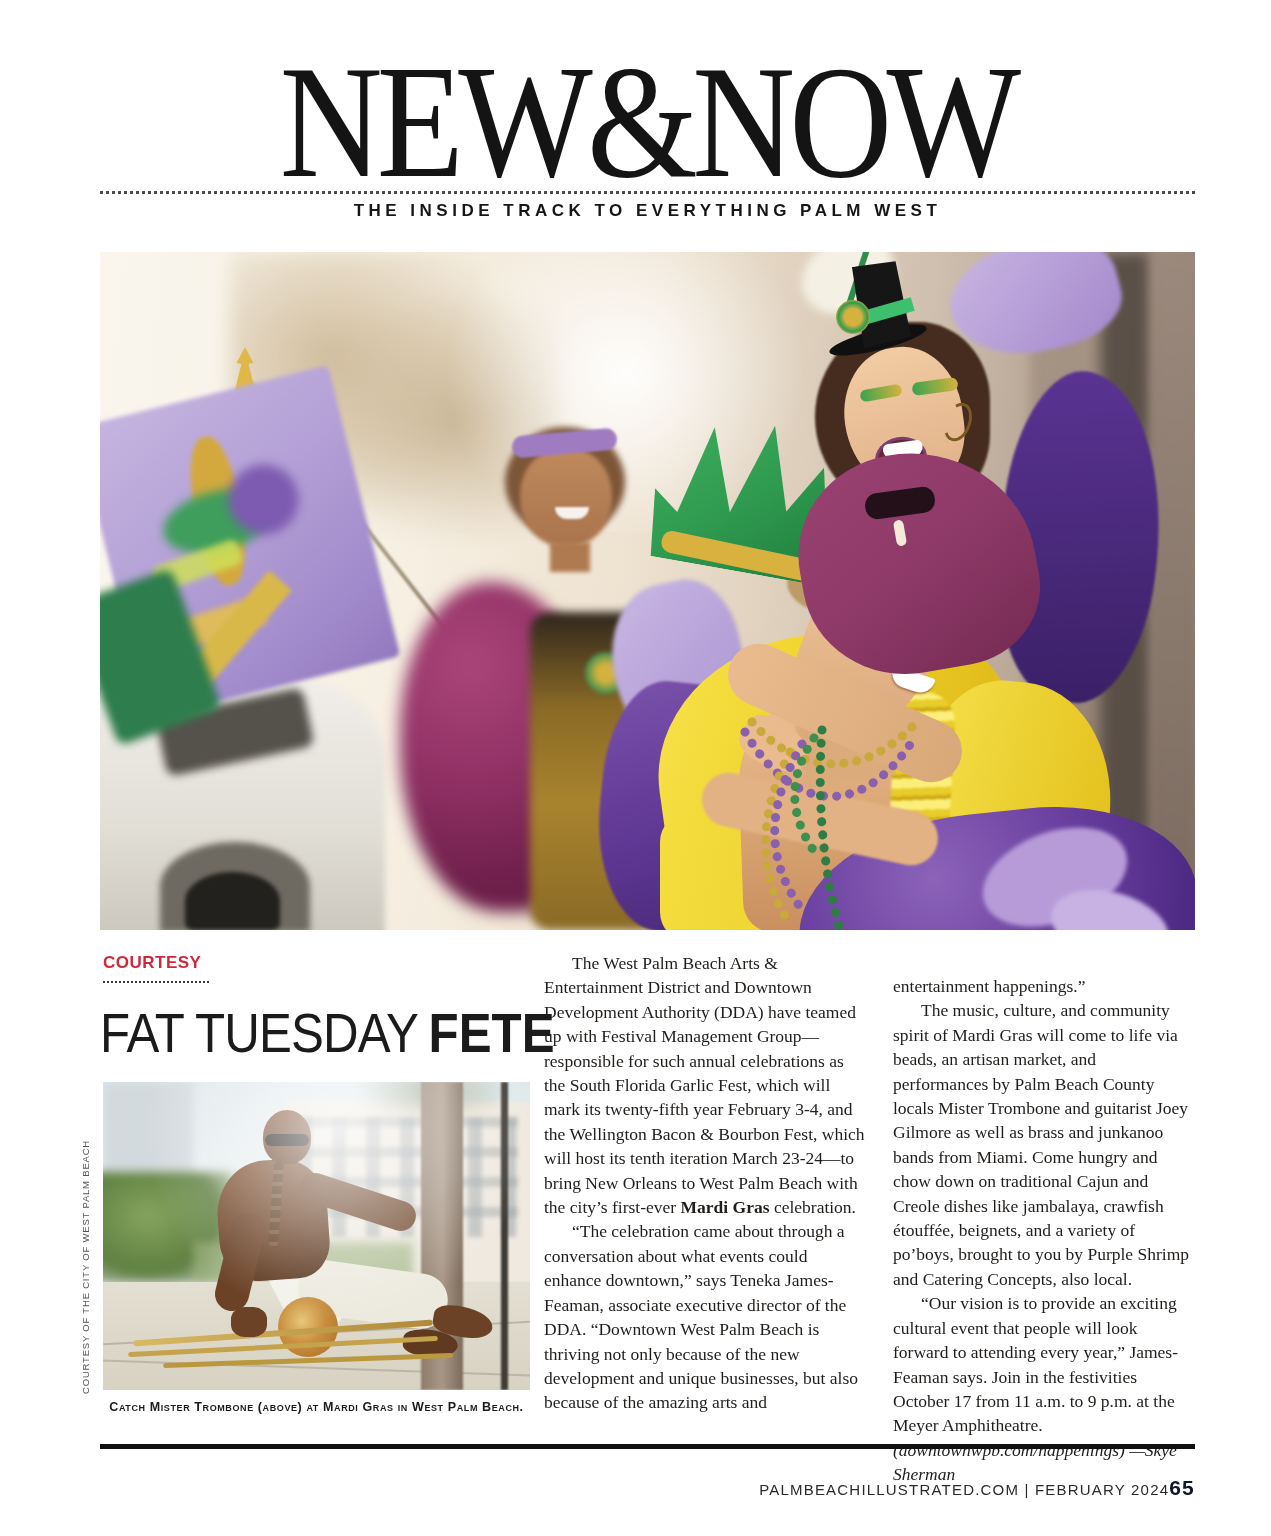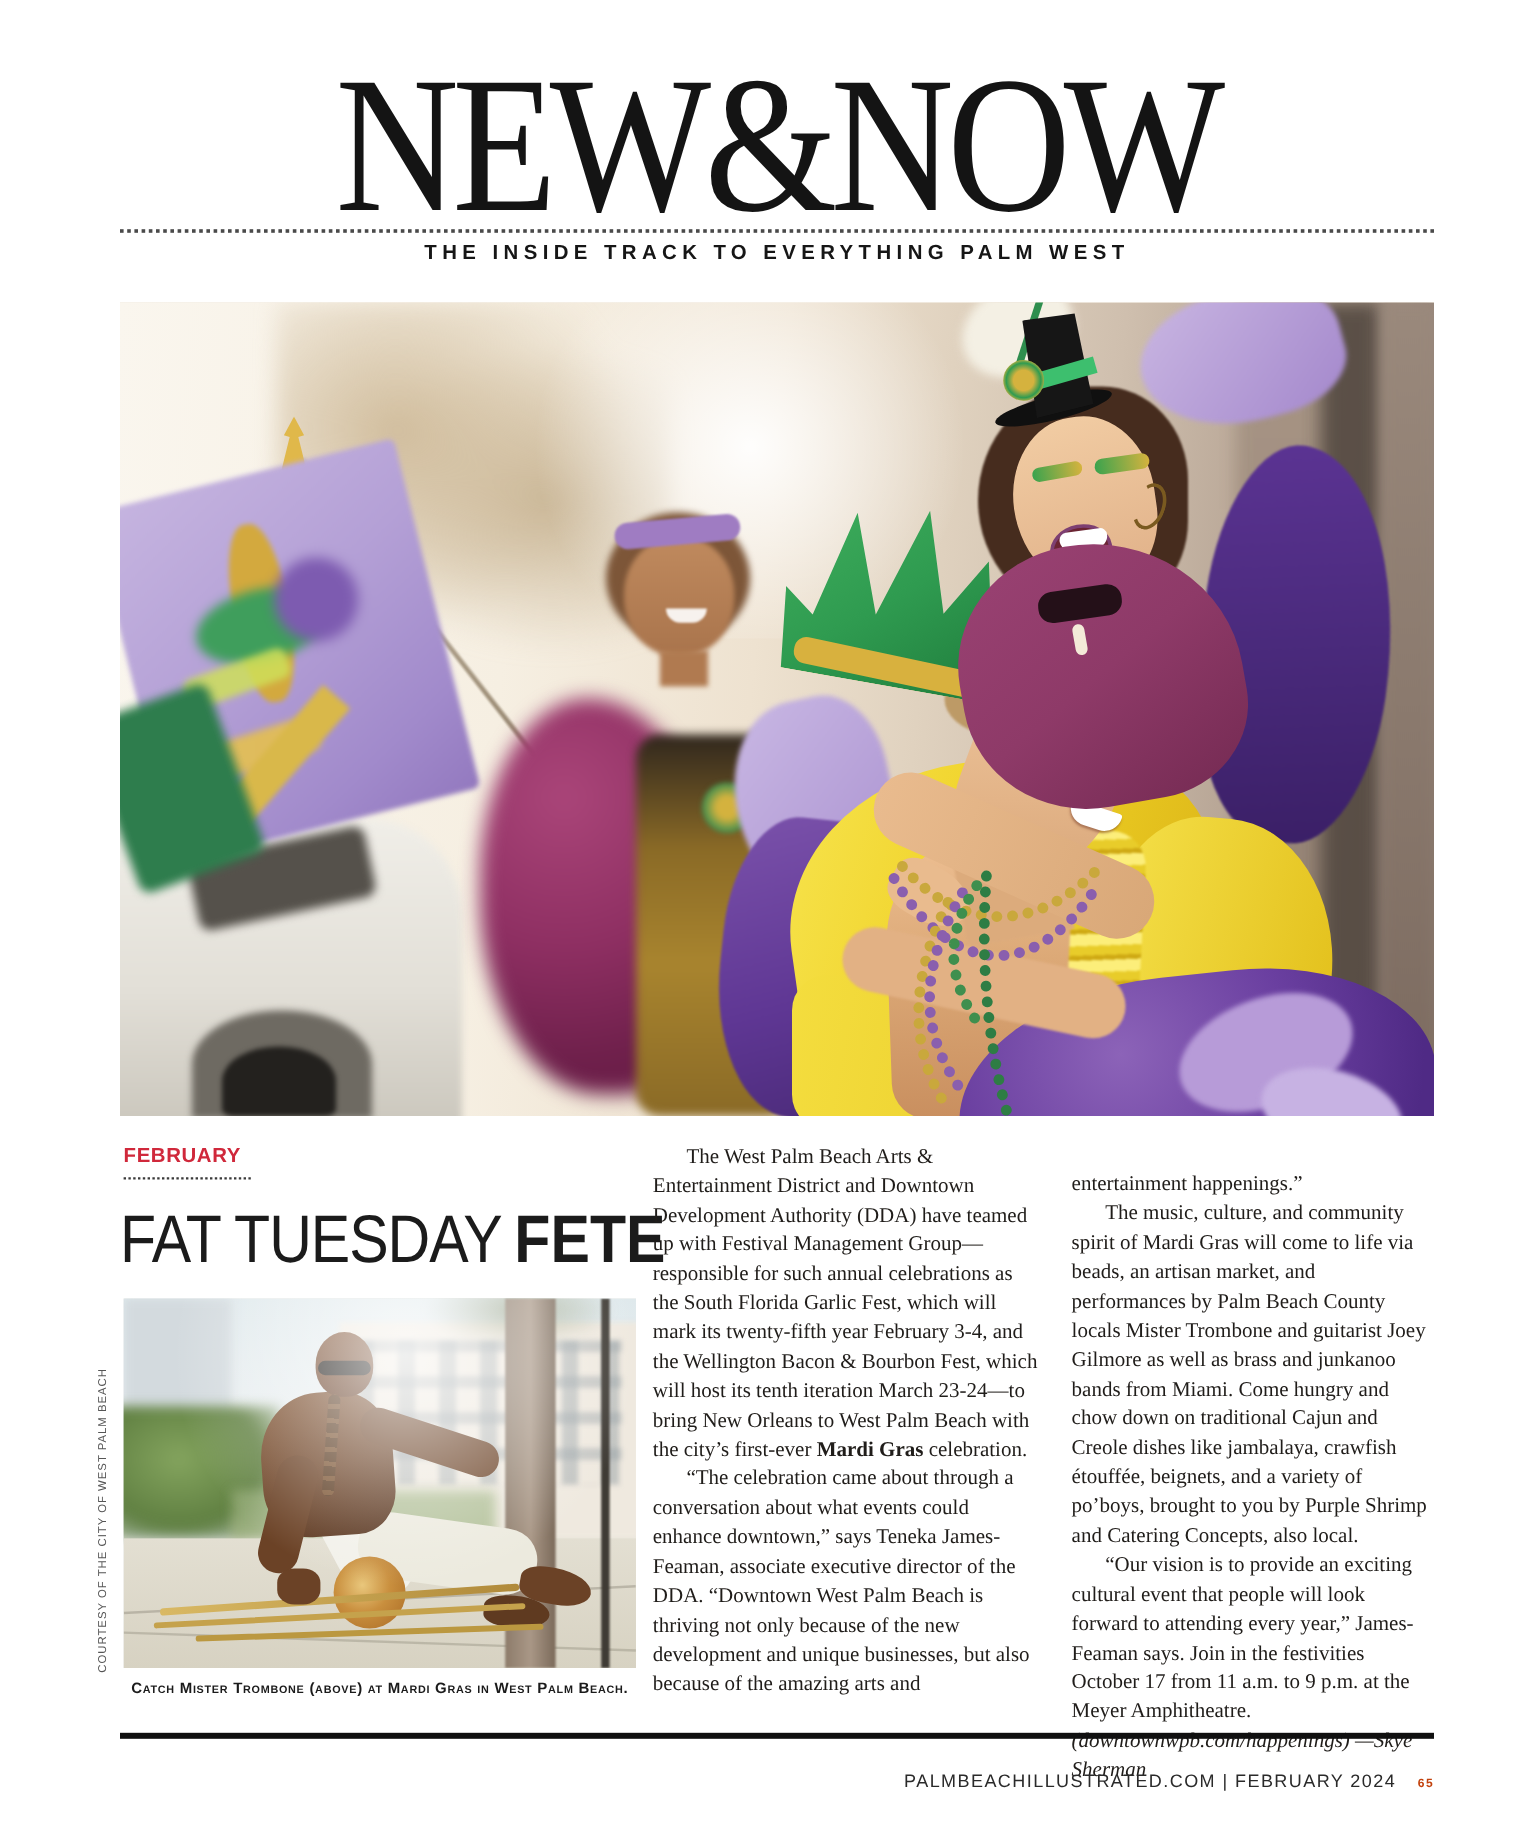--- a/index.html
+++ b/index.html
@@ -150,21 +150,21 @@
   .col-2{left:893px;width:302px;margin-top:23px;}
   .para{margin:0;}
   .para.indent{text-indent:28px;}
   .b{font-weight:bold;}
   .i{font-style:italic;}
 
   
   .bottom-rule{left:100px;top:1444px;width:1095px;height:5px;background:#101010;}
   .footer{left:100px;top:1476px;width:1095px;text-align:right;
     font-family:"Liberation Sans",sans-serif;font-size:15px;letter-spacing:1.2px;color:#2a2a2a;}
-  .footer .pagenum{font-weight:700;margin-left:18px;font-size:10px;color:#c2410c;}
+  .footer .pagenum{font-weight:700;font-size:21px;color:#0f172a;}
 </style>
 </head>
 <body>
 
 <div class="page">
 
   <div class="abs masthead">NEW&amp;NOW</div>
   <div class="abs head-rule"></div>
   <div class="abs tagline">THE INSIDE TRACK TO EVERYTHING PALM WEST</div>
 
@@ -240,21 +240,21 @@
     <svg class="m-beads abs" viewBox="0 0 1095 678" xmlns="http://www.w3.org/2000/svg">
       <path d="M 652 470 C 700 525, 762 525, 812 475" fill="none" stroke="#c9a83c" stroke-width="9" stroke-linecap="round" stroke-dasharray="0.1 13"></path>
       <path d="M 645 480 C 695 565, 765 565, 815 485" fill="none" stroke="#8a5fae" stroke-width="9" stroke-linecap="round" stroke-dasharray="0.1 13"></path>
       <path d="M 690 500 C 660 560, 655 620, 690 672" fill="none" stroke="#c9a83c" stroke-width="9" stroke-linecap="round" stroke-dasharray="0.1 13"></path>
       <path d="M 702 492 C 668 552, 664 604, 700 655" fill="none" stroke="#8a5fae" stroke-width="9" stroke-linecap="round" stroke-dasharray="0.1 13"></path>
       <path d="M 714 486 C 690 522, 686 560, 716 602" fill="none" stroke="#3f8f4e" stroke-width="9" stroke-linecap="round" stroke-dasharray="0.1 13"></path>
       <path d="M 722 478 C 716 560, 726 630, 740 678" fill="none" stroke="#2e7d44" stroke-width="9" stroke-linecap="round" stroke-dasharray="0.1 13"></path>
     </svg>
   </div>
 
-  <div class="abs spotlight">FEBRUARY</div>
+  <div class="abs spotlight">COURTESY</div>
   <div class="abs spotlight-rule"></div>
   <div class="abs headline">
     <span class="light">FAT TUESDAY</span><span class="bold">FETE</span>
   </div>
 
   <div class="abs small-photo">
     <div class="s-sky"></div>
     <div class="s-bldg-left"></div>
     <div class="s-bldg-main"></div>
     <div class="s-windows"></div>

